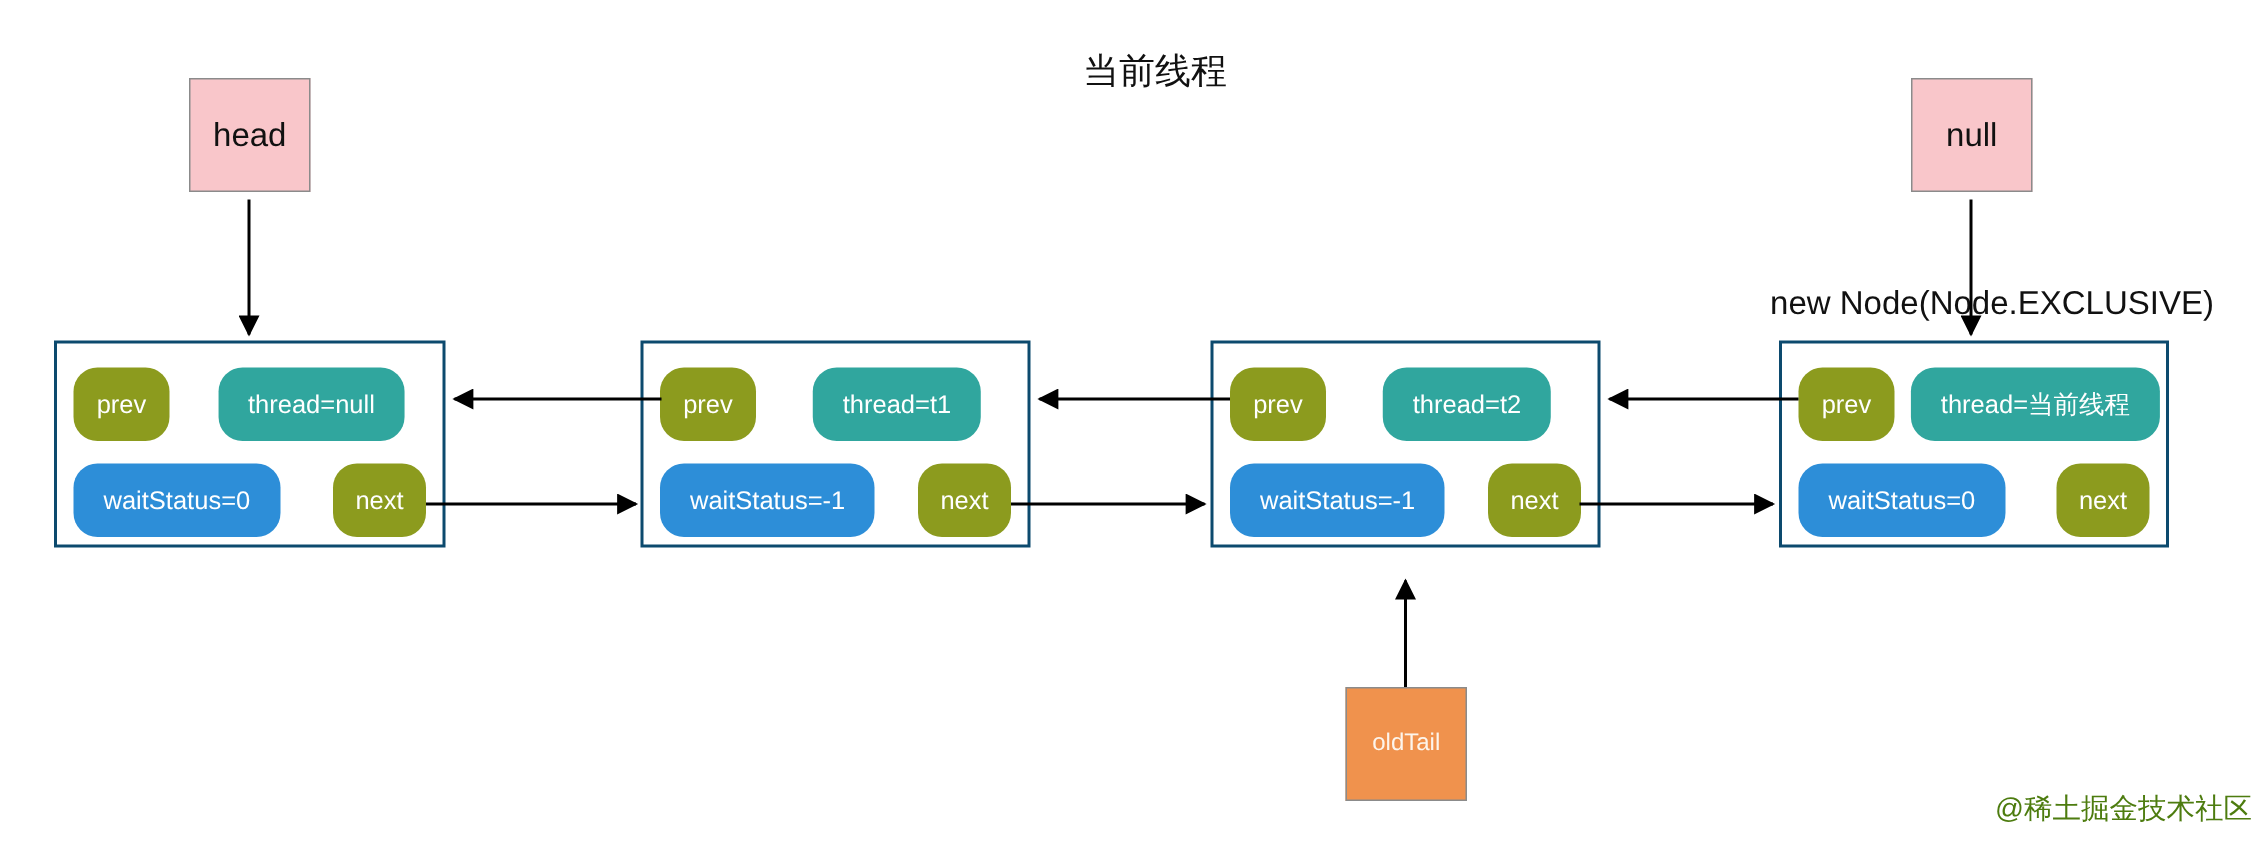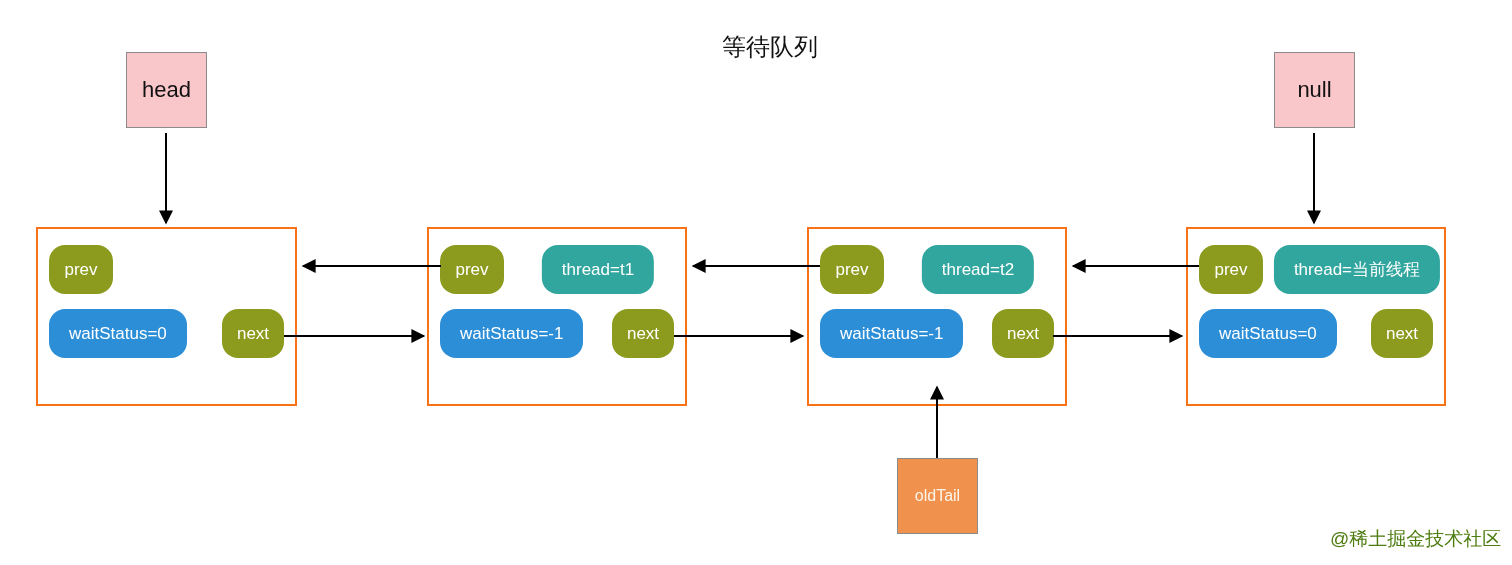--- a/index.html
+++ b/index.html
@@ -39,23 +39,23 @@
     position: absolute;
     left: 1177px; top: 189px; width: 302px;
     text-align: center;
     font-size: 22px;
     color: #111;
     white-space: nowrap;
   }
   .node {
     position: absolute;
     top: 227px;
-    width: 260px; height: 179px;
+    width: 260px; height: 138px;
     background: #ffffff;
-    border: 2px solid #f97316;
+    border: 2px solid #0c4a6e;
     box-sizing: border-box;
     z-index: 2;
   }
   .node.n1 { left: 36px;  width: 261px; }
   .node.n2 { left: 427px; }
   .node.n3 { left: 807px; }
   .node.n4 { left: 1186px; }
   .badge {
     position: absolute;
     height: 49px;
@@ -83,33 +83,35 @@
     color: #4d7c0f;
     white-space: nowrap;
     text-align: right;
   }
 </style>
 </head>
 <body>
 
 <div class="canvas">
 
-  <div class="diagram-title">等待队列</div>
+  <div class="diagram-title">当前线程</div>
 
   <div class="pointer-box head">
     <span>head</span>
   </div>
 
   <div class="pointer-box tail">
     <span>null</span>
   </div>
 
+  <div class="annotation">new Node(Node.EXCLUSIVE)</div>
 
   <div class="node n1">
     <div class="badge prev">prev</div>
+    <div class="badge thread">thread=null</div>
     <div class="badge wait">waitStatus=0</div>
     <div class="badge next">next</div>
   </div>
 
   <div class="node n2">
     <div class="badge prev">prev</div>
     <div class="badge thread">thread=t1</div>
     <div class="badge wait">waitStatus=-1</div>
     <div class="badge next">next</div>
   </div>

